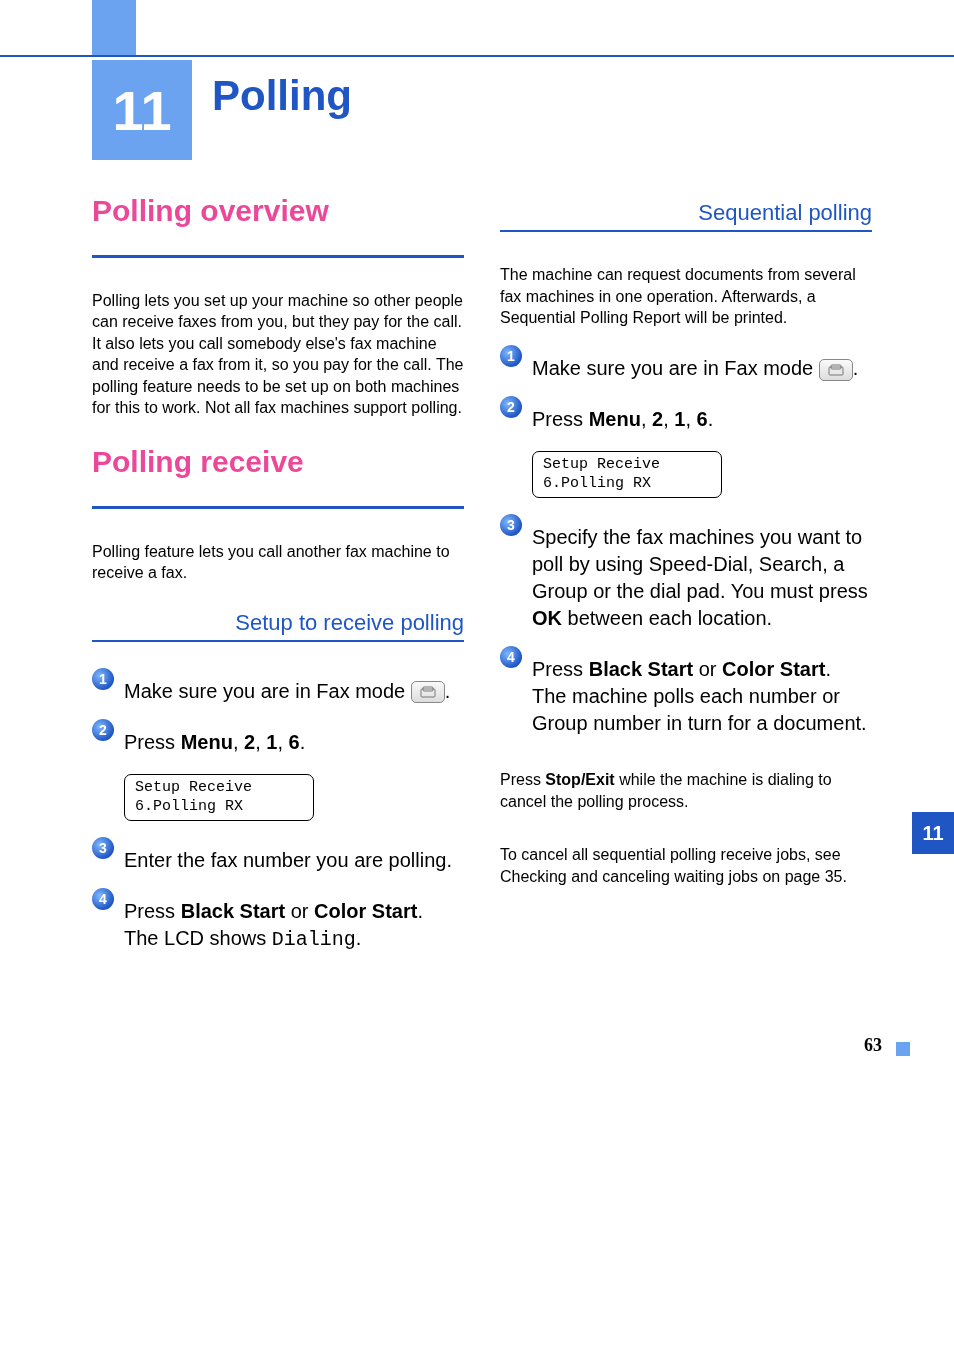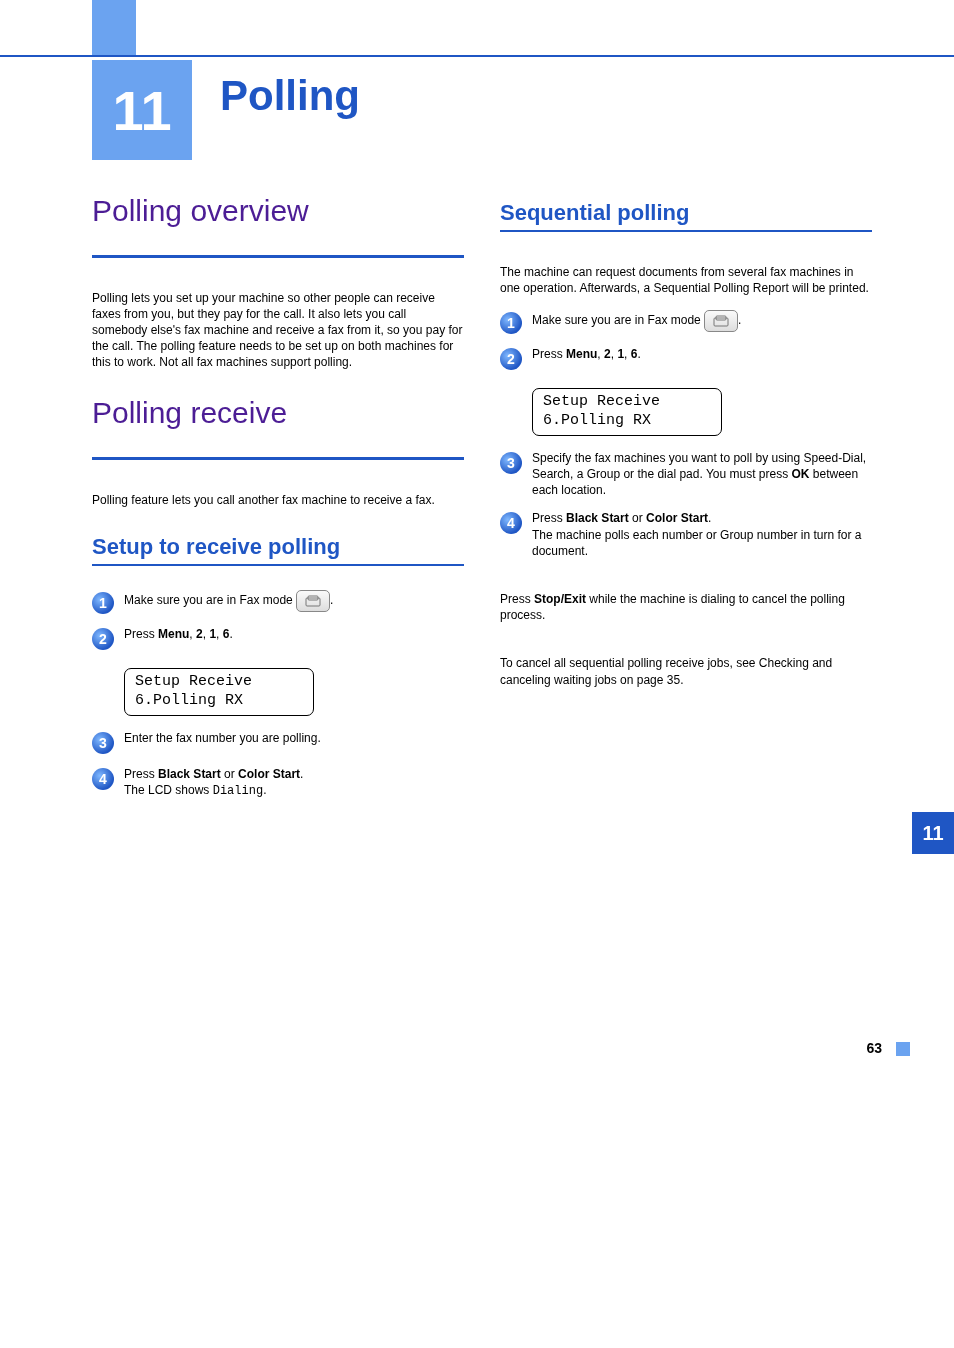--- a/index.html
+++ b/index.html
@@ -2,58 +2,58 @@
 <html><head>
 <meta charset="utf-8">
 <style>
   * { box-sizing: border-box; margin: 0; padding: 0; }
   html, body { width: 954px; height: 1348px; font-family: Arial, Helvetica, sans-serif; color: #000; background: #fff; }
   .page { position: relative; width: 954px; height: 1096px; }
   .top-rule { position: absolute; top: 55px; left: 0; width: 954px; height: 2px; background: #1f56c4; }
   .tab-vert { position: absolute; top: 0; left: 92px; width: 44px; height: 56px; background: #6ba3f0; }
   .chapter-box { position: absolute; top: 60px; left: 92px; width: 100px; height: 100px; background: #6ba3f0; display: flex; align-items: center; justify-content: center; }
   .chapter-num { font-size: 56px; font-weight: bold; color: #fff; }
-  .chapter-title { position: absolute; top: 72px; left: 220px; font-size: 42px; font-weight: bold; color: #1f56c4; }
+  .chapter-title { position: absolute; top: 72px; left: 212px; font-size: 42px; font-weight: bold; color: #1f56c4; }
   .cols { position: absolute; top: 194px; left: 92px; width: 780px; display: flex; gap: 36px; }
   .col { width: 372px; }
-  .h1 { font-size: 30px; font-weight: normal; color: #4c1d95; margin-bottom: 26px; line-height: 1.15; }
+  .h1 { font-size: 30px; font-weight: bold; color: #ec4899; margin-bottom: 26px; line-height: 1.15; }
   .h1-rule { height: 3px; background: #1f56c4; margin-top: 4px; margin-bottom: 22px; }
-  .h2 { font-size: 22px; font-weight: bold; color: #1f56c4; margin-bottom: 4px; }
+  .h2 { font-size: 22px; font-weight: normal; color: #1f56c4; margin-bottom: 4px; text-align: right; }
   .h2-rule { height: 2px; background: #1f56c4; margin-bottom: 14px; }
-  .p { font-size: 12px; line-height: 1.35; margin-bottom: 26px; margin-top: 32px; }
+  .p { font-size: 16px; line-height: 1.35; margin-bottom: 26px; margin-top: 32px; }
   .p-tight { margin-bottom: 14px; }
   .step { display: flex; align-items: flex-start; gap: 10px; margin-bottom: 12px; }
   .step-num {
     width: 22px; height: 22px; border-radius: 11px;
     background: radial-gradient(circle at 35% 35%, #7fb8ff 0%, #1f56c4 70%);
     color: #fff; font-size: 14px; font-weight: bold;
     display: flex; align-items: center; justify-content: center; flex: 0 0 22px;
     margin-top: 2px;
   }
-  .step-body { font-size: 12px; line-height: 1.35; flex: 1; }
+  .step-body { font-size: 20px; line-height: 1.35; flex: 1; margin-top: 12px; }
   .btn-icon {
     display: inline-flex; align-items: center; justify-content: center;
     width: 34px; height: 22px; border: 1px solid #888; border-radius: 5px;
     background: linear-gradient(#fafafa, #ddd); vertical-align: middle;
     font-size: 13px; color: #666;
   }
   .lcd {
     display: inline-block; border: 1.5px solid #000; border-radius: 7px;
     padding: 4px 10px; font-family: "Courier New", monospace; font-size: 15px;
     line-height: 1.25; margin-top: 6px; margin-left: 0;
     min-width: 190px;
   }
   .lcd-wrap { margin-left: 32px; margin-bottom: 14px; }
   .mono { font-family: "Courier New", monospace; text-align: right; }
   .side-tab {
     position: absolute; right: 0; top: 812px; width: 42px; height: 42px;
     background: #1f56c4; color: #fff; display: flex; align-items: center; justify-content: center;
     font-size: 20px; font-weight: bold;
   }
-  .pagenum { position: absolute; right: 72px; bottom: 40px; font-size: 14px; font-weight: bold; }
+  .pagenum { position: absolute; right: 72px; bottom: 40px; font-size: 18px; font-weight: bold; font-family: Liberation Serif, serif; }
   .page-tick { position: absolute; right: 44px; bottom: 40px; width: 14px; height: 14px; background: #6ba3f0; }
   .b { font-weight: bold; }
   .i { }
 </style>
 </head>
 <body>
 
 <div class="page">
   <div class="tab-vert"></div>
   <div class="top-rule"></div>

